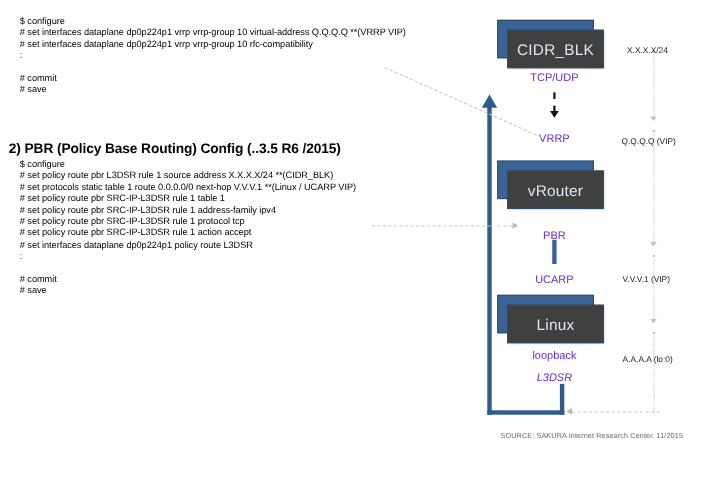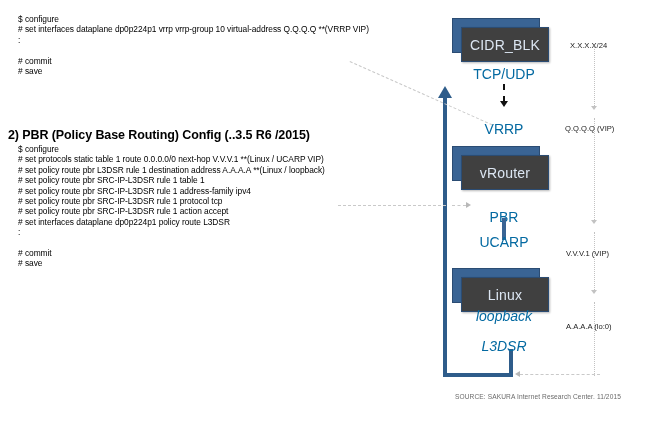--- a/index.html
+++ b/index.html
@@ -31,21 +31,21 @@
   }
   .node .front{
     position:absolute;left:9px;top:9px;width:86px;height:33px;
     background:#404040;border:1px solid #2b4c73;
     display:flex;align-items:center;justify-content:center;
     color:#dce6f2;font-size:14px;letter-spacing:0.2px;
     box-shadow:1px 1px 2px rgba(0,0,0,0.28);
   }
 
   .lbl{
-    position:absolute;font-size:14px;color:#0369a1;white-space:nowrap;
+    position:absolute;font-size:10px;color:#6d28d9;white-space:nowrap;
     text-align:center;
   }
   .lbl.small{font-size:7.6px;color:#1a1a1a;}
 
   
   .uparrow-shaft{
     position:absolute;width:4px;background:#2e5c8a;
   }
   .uparrow-head{
     position:absolute;width:0;height:0;
@@ -100,33 +100,34 @@
     letter-spacing:0.1px;
   }
 </style>
 </head>
 <body>
 
 <div class="cfg" style="top:12px;">
   <div class="cfg-lines">
     <div class="cfg-line">$ configure</div>
     <div class="cfg-line"># set interfaces dataplane dp0p224p1 vrrp vrrp-group 10 virtual-address Q.Q.Q.Q **(VRRP VIP)</div>
+    <div class="cfg-line"># set interfaces dataplane dp0p224p1 vrrp vrrp-group 10 rfc-compatibility</div>
     <div class="cfg-line colon">:</div>
     <div class="cfg-line blank"></div>
     <div class="cfg-line"># commit</div>
     <div class="cfg-line"># save</div>
   </div>
 </div>
 
 <div class="cfg" style="top:128px;">
   <div class="cfg-title">2) PBR (Policy Base Routing) Config (..3.5 R6 /2015)</div>
   <div class="cfg-lines">
     <div class="cfg-line">$ configure</div>
+    <div class="cfg-line"># set policy route pbr L3DSR rule 1 source address X.X.X.X/24 **(CIDR_BLK)</div>
     <div class="cfg-line"># set protocols static table 1  route 0.0.0.0/0 next-hop V.V.V.1 **(Linux / UCARP VIP)</div>
-    <div class="cfg-line"># set policy route pbr L3DSR rule 1 destination address A.A.A.A **(Linux / loopback)</div>
     <div class="cfg-line"># set policy route pbr SRC-IP-L3DSR rule 1 table 1</div>
     <div class="cfg-line"># set policy route pbr SRC-IP-L3DSR rule 1 address-family ipv4</div>
     <div class="cfg-line"># set policy route pbr SRC-IP-L3DSR rule 1 protocol tcp</div>
     <div class="cfg-line"># set policy route pbr SRC-IP-L3DSR rule 1 action accept</div>
     <div class="cfg-line"># set interfaces dataplane dp0p224p1 policy route L3DSR</div>
     <div class="cfg-line colon">:</div>
     <div class="cfg-line blank"></div>
     <div class="cfg-line"># commit</div>
     <div class="cfg-line"># save</div>
   </div>
@@ -151,28 +152,28 @@
 
 <div class="node" style="left:452px;top:146px;">
   <div class="back"></div>
   <div class="front">vRouter</div>
 </div>
 
 <div class="lbl" style="left:452px;top:197px;width:104px;margin-top:12px;">PBR</div>
 
 <div class="vconn" style="left:502px;top:218px;height:22px;"></div>
 
-<div class="lbl" style="left:452px;top:234px;width:104px;">UCARP</div>
+<div class="lbl" style="left:452px;top:249px;width:104px;">UCARP</div>
 
 <div class="node" style="left:452px;top:268px;">
   <div class="back"></div>
   <div class="front">Linux</div>
 </div>
 
-<div class="lbl" style="left:452px;top:308px;width:104px;font-style:italic;">loopback</div>
+<div class="lbl" style="left:452px;top:318px;width:104px;">loopback</div>
 <div class="lbl" style="left:452px;top:338px;width:104px;font-style:italic;">L3DSR</div>
 
 <div class="guide" style="left:594px;top:46px;height:62px;"></div>
 <div class="guide-head" style="left:591px;top:106px;"></div>
 <div class="guide" style="left:594px;top:118px;height:104px;"></div>
 <div class="guide-head" style="left:591px;top:220px;"></div>
 <div class="guide" style="left:594px;top:232px;height:60px;"></div>
 <div class="guide-head" style="left:591px;top:290px;"></div>
 <div class="guide" style="left:594px;top:302px;height:74px;"></div>
 

